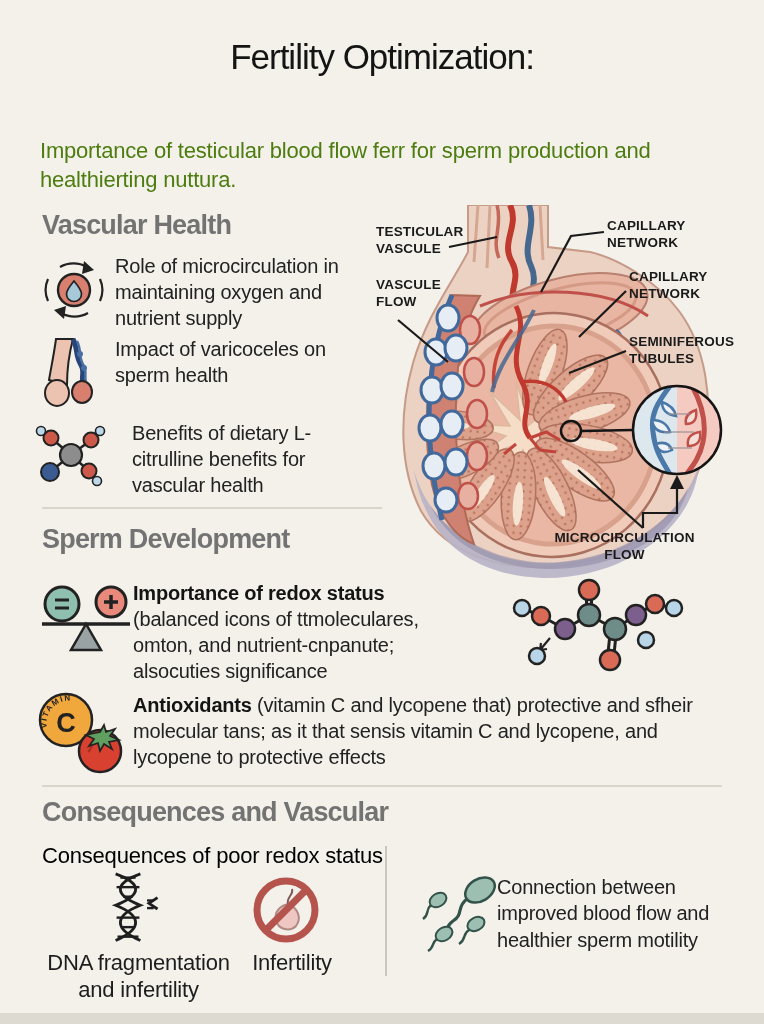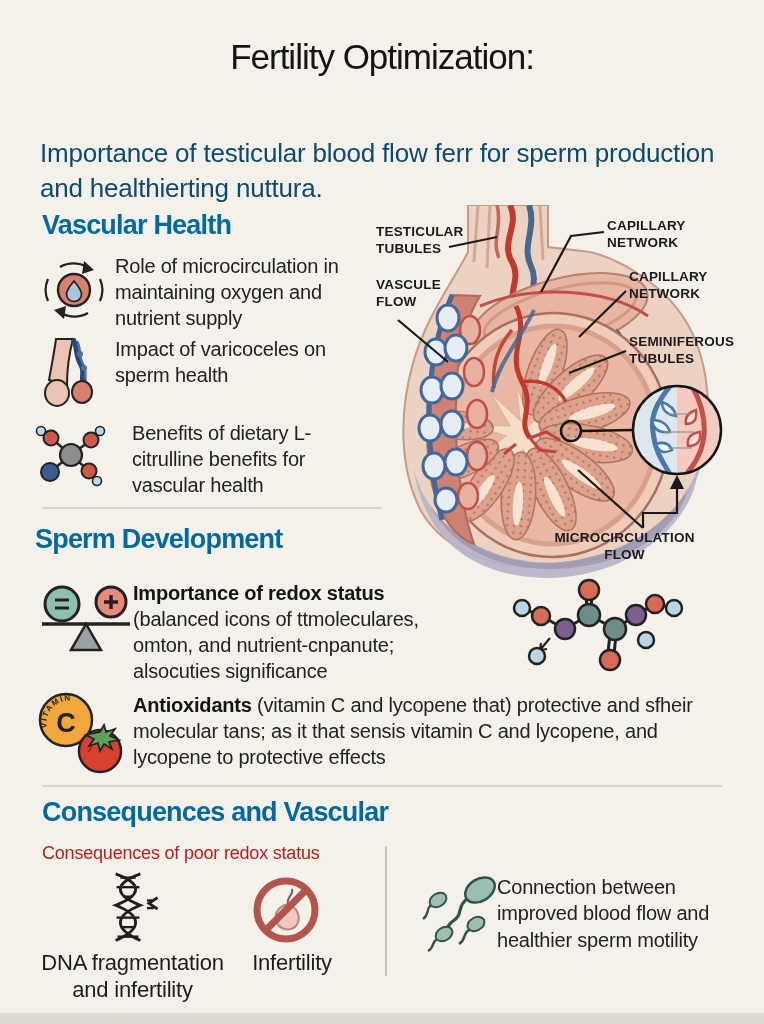--- a/index.html
+++ b/index.html
@@ -9,24 +9,24 @@
     font-family:"Liberation Sans", sans-serif;
     letter-spacing:-0.2px;
   }
   .abs{position:absolute;}
   .title{
     top:36px;left:0;width:764px;text-align:center;
     font-size:35px;font-weight:400;line-height:1.2;letter-spacing:-1px;color:#141414;
   }
   .subtitle{
     top:136px;left:40px;width:675px;
-    font-size:26px;line-height:1.33;color:#0c4a6e;
+    font-size:22px;line-height:1.33;color:#4d7c0f;
   }
   .section-heading{
-    font-size:27px;font-weight:700;letter-spacing:-0.8px;color:#0369a1;
+    font-size:27px;font-weight:700;letter-spacing:-0.8px;color:#737373;
   }
   .item-text{font-size:20px;line-height:1.3;color:#222;}
   .item-text b{font-weight:700;color:#141414;}
   .hdivider{height:2px;background:#d8d5ca;}
   .vdivider{width:2px;background:#c9c7bd;}
   .diagram-label{
     font-size:13.5px;font-weight:700;line-height:1.25;letter-spacing:0.2px;color:#1a1a1a;
   }
   .centered{text-align:center;}
   .bottom-label{font-size:22px;line-height:1.22;color:#1d1d1d;text-align:center;}
@@ -85,21 +85,21 @@
   <circle cx="-20" cy="-15" r="7.5" fill="#cd594b" stroke="#222" stroke-width="2"></circle>
   <circle cx="20" cy="-13" r="7.5" fill="#cd594b" stroke="#222" stroke-width="2"></circle>
   <circle cx="18" cy="18" r="7.5" fill="#cd594b" stroke="#222" stroke-width="2"></circle>
   <circle cx="-21" cy="19" r="9" fill="#3c5b92" stroke="#222" stroke-width="2"></circle>
   <circle cx="0" cy="2" r="11" fill="#8d8d8d" stroke="#222" stroke-width="2.2"></circle>
 </svg>
 <div class="abs item-text" style="left:113px;top:420px;width:245px;margin-left:19px;">Benefits of dietary L-citrulline benefits for vascular health</div>
 
 <div class="abs hdivider" style="left:42px;top:507px;width:340px;"></div>
 
-<div class="abs section-heading" style="left:35px;top:524px;">Sperm Development</div>
+<div class="abs section-heading" style="left:42px;top:524px;">Sperm Development</div>
 
 <svg class="abs" style="left:36px;top:578px;" width="100" height="74" viewBox="-50 -42 100 74">
   <line x1="-44" y1="4" x2="44" y2="4" stroke="#222" stroke-width="3.5"></line>
   <polygon points="0,4 -15,30 15,30" fill="#9aa3a3" stroke="#222" stroke-width="2.5"></polygon>
   <circle cx="-24" cy="-16" r="17" fill="#8fbfae" stroke="#222" stroke-width="3"></circle>
   <line x1="-31" y1="-20" x2="-17" y2="-20" stroke="#222" stroke-width="3"></line>
   <line x1="-31" y1="-12" x2="-17" y2="-12" stroke="#222" stroke-width="3"></line>
   <circle cx="25" cy="-18" r="15" fill="#e8897b" stroke="#222" stroke-width="3"></circle>
   <line x1="18" y1="-18" x2="32" y2="-18" stroke="#222" stroke-width="3.5"></line>
   <line x1="25" y1="-25" x2="25" y2="-11" stroke="#222" stroke-width="3.5"></line>
@@ -144,42 +144,42 @@
   <text x="30" y="42" font-size="27" font-weight="700" fill="#222" text-anchor="middle">C</text>
   <circle cx="64" cy="61" r="21" fill="#d8402f" stroke="#222" stroke-width="2.5"></circle>
   <path d="M 56,52 a 12,12 0 0 1 -4,10" stroke="#a93023" stroke-width="2" fill="none"></path>
   <path d="M 64,42 l 4,-7 l 2,7 l 9,-3 l -5,7 l 9,4 l -10,2 l 3,7 l -8,-5 l -4,7 l -2,-8 l -9,3 l 5,-7 l -8,-4 l 9,-2 Z" fill="#5f9f5f" stroke="#222" stroke-width="1.7"></path>
 </svg>
 <div class="abs item-text" style="left:133px;top:692px;width:575px;"><b>Antioxidants</b><span> (vitamin C and lycopene that) protective and sfheir molecular tans; as it that sensis vitamin C and lycopene, and lycopene to protective effects</span></div>
 
 <div class="abs hdivider" style="left:42px;top:785px;width:680px;"></div>
 
 <div class="abs section-heading" style="left:42px;top:797px;">Consequences and Vascular</div>
-<div class="abs" style="left:42px;top:843px;font-size:18px;color:#b91c1c;">Consequences of poor redox status</div>
+<div class="abs" style="left:42px;top:843px;font-size:22px;color:#000000;">Consequences of poor redox status</div>
 
 <div class="abs vdivider" style="left:385px;top:846px;height:130px;"></div>
 
 <svg class="abs" style="left:88px;top:870px;" width="80" height="80" viewBox="-40 -42 80 84">
   <g stroke="#1e1e1e" stroke-width="3" fill="none">
     <path d="M -13,-38 C 15,-28 15,-16 -13,-5 C 15,6 15,20 -13,32"></path>
     <path d="M 13,-38 C -15,-28 -15,-16 13,-5 C -15,6 -15,20 13,32"></path>
   </g>
   <g stroke="#1e1e1e" stroke-width="2.5">
     <line x1="-8" y1="-34" x2="8" y2="-34"></line>
     <line x1="-12" y1="-24" x2="12" y2="-24"></line>
     <line x1="-5" y1="-14" x2="5" y2="-14"></line>
     <line x1="-12" y1="8" x2="12" y2="8"></line>
     <line x1="-6" y1="18" x2="6" y2="18"></line>
     <line x1="-11" y1="28" x2="11" y2="28"></line>
   </g>
   <path d="M 31,-13 l -9,6 l 9,6" stroke="#1e1e1e" stroke-width="3" fill="none"></path>
   <line x1="20" y1="-10" x2="27" y2="-10" stroke="#1e1e1e" stroke-width="2.5"></line>
   <line x1="20" y1="-2" x2="27" y2="-2" stroke="#1e1e1e" stroke-width="2.5"></line>
 </svg>
-<div class="abs bottom-label" style="left:30px;top:950px;width:205px;">DNA fragmentation and infertility</div>
+<div class="abs bottom-label" style="left:36px;top:950px;width:205px;">DNA fragmentation and infertility</div>
 
 <svg class="abs" style="left:250px;top:874px;" width="72" height="72" viewBox="-36 -36 72 72">
   <path d="M 2,-6 C 12,-2 16,8 10,16 C 4,22 -8,20 -10,10 C -12,2 -6,-4 2,-6 Z" fill="#eec6c2" stroke="#b08a84" stroke-width="2"></path>
   <path d="M 2,-6 C 0,-13 8,-15 6,-21" stroke="#7a5a54" stroke-width="2" fill="none"></path>
   <circle r="29" fill="none" stroke="#b5544d" stroke-width="7"></circle>
   <line x1="-20" y1="20" x2="20" y2="-20" stroke="#b5544d" stroke-width="7"></line>
 </svg>
 <div class="abs bottom-label" style="left:212px;top:950px;width:148px;padding-left:6px;">Infertility</div>
 
 <svg class="abs" style="left:418px;top:872px;" width="88" height="82" viewBox="0 0 88 82">
@@ -351,20 +351,20 @@
     <path d="M 398,320 L 448,362"></path>
     <path d="M 604,232 L 571,236 L 541,292"></path>
     <path d="M 626,291 L 579,337"></path>
     <path d="M 626,351 L 569,373"></path>
     <path d="M 578,470 L 643,528"></path>
     <path d="M 643,528 L 643,513 L 677,513 L 677,487"></path>
   </g>
   <polygon points="670,489 684,489 677,475" fill="#1a1a1a"></polygon>
 </svg>
 
-<div class="abs diagram-label" style="left:376px;top:224px;width:100px;">TESTICULAR TUBULES</div>
+<div class="abs diagram-label" style="left:376px;top:224px;width:100px;">TESTICULAR VASCULE</div>
 <div class="abs diagram-label" style="left:376px;top:277px;width:80px;">VASCULE FLOW</div>
 <div class="abs diagram-label" style="left:607px;top:218px;width:95px;">CAPILLARY NETWORK</div>
 <div class="abs diagram-label" style="left:629px;top:269px;width:95px;">CAPILLARY NETWORK</div>
 <div class="abs diagram-label" style="left:629px;top:334px;width:120px;">SEMINIFEROUS TUBULES</div>
 <div class="abs diagram-label centered" style="left:537px;top:530px;width:175px;">MICROCIRCULATION FLOW</div>
 
 <div class="abs bottom-edge"></div>
 
 </body></html>

